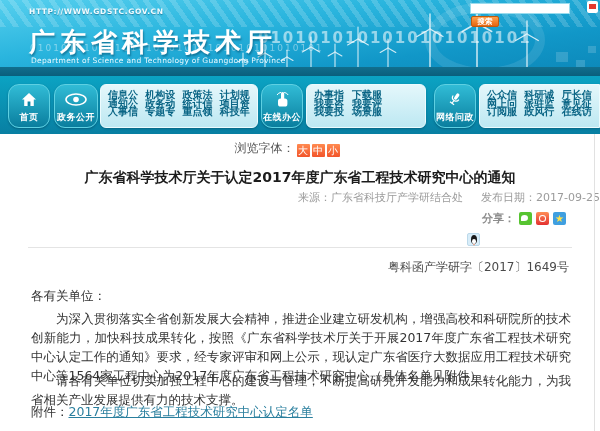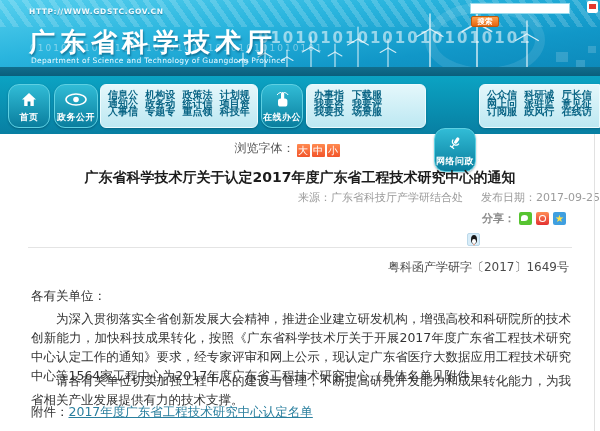--- a/index.html
+++ b/index.html
@@ -261,21 +261,21 @@
           <div>我要咨</div>
           <div>我要投</div>
         </div>
       <div class="pcol">
           <div>下载服</div>
           <div>我要评</div>
           <div>场景服</div>
         </div>
     </div>
 
-    <div class="nav-btn" style="left:434px;width:42px;margin-top:44px;">
+    <div class="nav-btn" style="left:434px;width:42px;">
       <div class="ico">
         <svg width="16" height="15" viewBox="0 0 16 15">
             <g transform="rotate(35 8 7)" stroke="#fff" fill="#fff">
               <rect x="6.4" y="0.5" width="3.2" height="7" rx="1.6" stroke="none"></rect>
               <path d="M4.5 5.2 a3.5 3.5 0 0 0 7 0" fill="none" stroke-width="1.2"></path>
               <line x1="8" y1="9" x2="8" y2="12.2" stroke-width="1.2"></line>
               <line x1="5.5" y1="12.2" x2="10.5" y2="12.2" stroke-width="1.2"></line>
             </g>
           </svg>
       </div>

